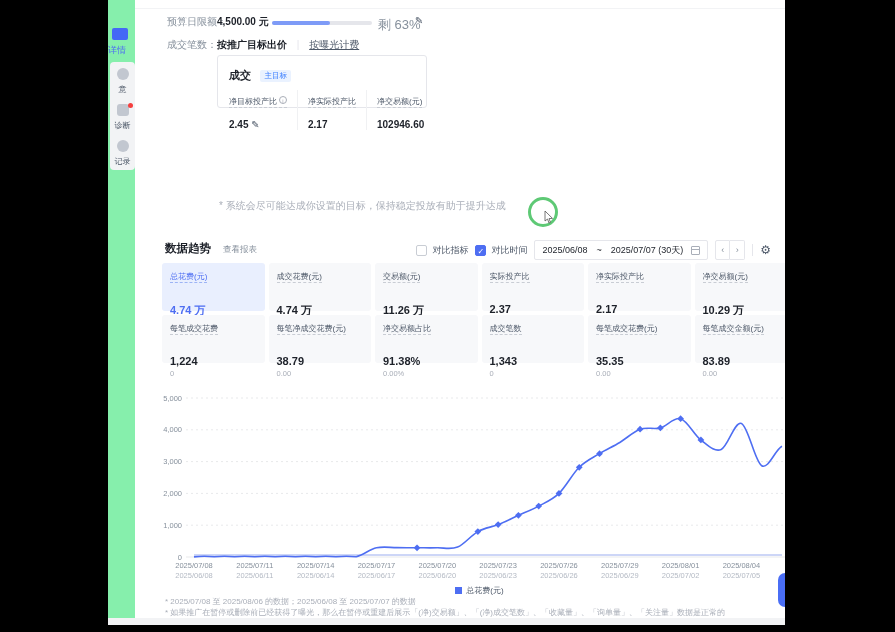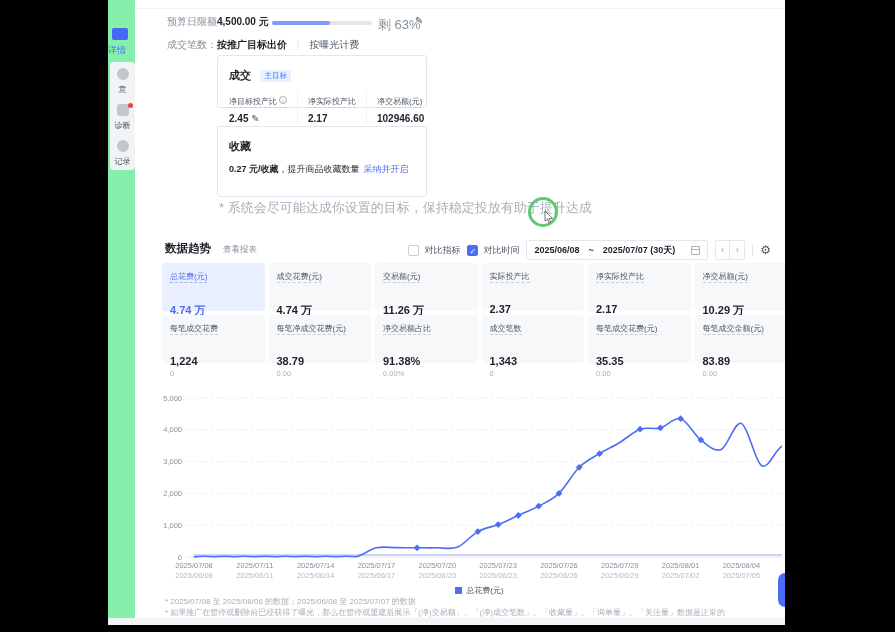--- a/index.html
+++ b/index.html
@@ -35,61 +35,61 @@
     background:#e5e6eb; border-radius:2px; }
   .slider-fill { display:block; height:4px; background:#7e9bf7; border-radius:2px; }
   .budget-rem { position:absolute; left:243px; color:#86909c; font-size:13px; top:1px; }
   .pencil { color:#4e5969; font-size:10px; cursor:pointer; }
   .budget-pencil { position:absolute; left:280px; top:0; }
 
   .bid-row { position:absolute; top:38px; left:0; width:650px; height:16px; font-size:10px; }
   .bid-tabs { position:absolute; left:82px; color:#1d2129; }
   .bid-tab-active { font-weight:bold; color:#1d2129; cursor:pointer; }
   .bid-sep { color:#e5e6eb; margin:0 7px; }
-  .bid-tab { color:#4e5969; cursor:pointer; }
+  .bid-tab { color:#4e5969; cursor:pointer;text-decoration:underline; }
 
   
   .gcard { position:absolute; border:1px solid #e5e6eb; border-radius:3px; background:#fff; padding:9px 11px; }
   .gcard.deal     { left:82px;  top:55px;  width:210px; height:53px; }
   .gcard.inquiry  { left:297px; top:55px;  width:208px; height:67px; }
   .gcard.favorite { left:82px;  top:126px; width:210px; height:71px; }
   .gcard.follow   { left:297px; top:126px; width:208px; height:71px; }
   .gcard-title { font-size:11px; font-weight:bold; color:#1d2129; display:inline-block; }
   .gcard-badge { display:inline-block; margin-left:5px; font-size:7.5px; color:#3a7dff;
     background:#eaf2ff; border-radius:2px; padding:1px 4px; vertical-align:1px; }
   .gcard-metrics { display:flex; margin-top:7px; }
   .gmetric { padding-right:10px; margin-right:10px; border-right:1px solid #f0f1f3; }
   .gmetric:last-child { border-right:none; margin-right:0; padding-right:0; }
   .gmetric-label { font-size:8px; color:#4e5969; border-bottom:1px dashed #c9cdd4;
     padding-bottom:1px; white-space:nowrap; }
-  .gmetric-value { font-size:10px; font-weight:bold; color:#1d2129; margin-top:5px; white-space:nowrap; }
+  .gmetric-value { font-size:10px; font-weight:bold; color:#1d2129; margin-top:11px; white-space:nowrap; }
   .info-i { display:inline-block; width:8px; height:8px; border:1px solid #a9aeb8; border-radius:50%;
     font-size:6px; line-height:8px; text-align:center; color:#a9aeb8; vertical-align:1px; margin-left:2px; }
   .gcard-desc { font-size:9px; color:#1d2129; margin-top:9px; white-space:nowrap; }
   .gcard-price { font-weight:bold; }
   .gcard-link { color:#4e6ef2; cursor:pointer; margin-left:4px; }
-  .goal-note { position:absolute; left:84px; top:199px; font-size:13px; color:#a9aeb8; }
+  .goal-note { position:absolute; left:84px; top:199px; font-size:10px; color:#a9aeb8; }
 
   
   .cursor-ring { position:absolute; left:393px; top:197px; width:30px; height:30px;
     border:3px solid #5ec975; border-radius:50%; }
   .cursor-arrow { position:absolute; left:13px; top:11px; }
 
   
   .trends-head { position:absolute; left:0; top:239px; width:650px; height:22px; }
   .trends-title { position:absolute; left:30px; top:2px; font-size:11.5px; font-weight:bold; color:#1d2129; }
   .trends-report { position:absolute; left:88px; top:5px; font-size:8.5px; color:#86909c; cursor:pointer; }
   .trends-ctrls { position:absolute; right:14px; top:0; display:flex; align-items:center; height:22px; gap:7px; }
   .chk { width:11px; height:11px; border:1px solid #c9cdd4; border-radius:2px; background:#fff;
     display:inline-block; cursor:pointer; }
   .chk.checked { background:#4e6ef2; border-color:#4e6ef2; color:#fff; font-size:8px;
     line-height:11px; text-align:center; }
   .chk-label { font-size:9px; color:#4e5969; margin-left:-2px; }
   .datebox { display:flex; align-items:center; border:1px solid #e5e6eb; border-radius:2px;
-    height:20px; padding:0 7px; font-size:9px; color:#1d2129; gap:16px; cursor:pointer;font-weight:bold; }
+    height:20px; padding:0 7px; font-size:9px; color:#1d2129; gap:8px; cursor:pointer; }
   .cal-icon { width:9px; height:9px; border:1px solid #a9aeb8; border-radius:1px; position:relative; }
   .cal-icon:before { content:""; position:absolute; left:0; right:0; top:2px; height:1px; background:#a9aeb8; }
   .pager { display:flex; }
   .pager-btn { width:15px; height:20px; border:1px solid #e5e6eb; font-size:9px; color:#86909c;
     text-align:center; line-height:18px; cursor:pointer; background:#fff; }
   .pager-btn:first-child { border-radius:2px 0 0 2px; }
   .pager-btn:last-child { border-radius:0 2px 2px 0; border-left:none; }
   .vsep { width:1px; height:12px; background:#e5e6eb; }
   .gear { font-size:12px; color:#4e5969; cursor:pointer; }
 
@@ -167,26 +167,20 @@
           <div class="gmetric-value">2.17</div>
         </div>
         <div class="gmetric">
           <span class="gmetric-label">净交易额(元)</span>
           <div class="gmetric-value">102946.60</div>
         </div>
       </div>
     </div>
 
 
-    <div class="gcard favorite">
-      <span class="gcard-title">收藏</span>
-      <div class="gcard-desc">
-        <span class="gcard-price">0.27 元/收藏</span><span>，提升商品收藏数量</span><span class="gcard-link">采纳并开启</span>
-      </div>
-    </div>
 
 
     <div class="goal-note">* 系统会尽可能达成你设置的目标，保持稳定投放有助于提升达成</div>
 
     <div class="cursor-ring">
       <svg class="cursor-arrow" width="10" height="13" viewBox="0 0 10 13">
         <path d="M1,0 L1,10 L3.5,8 L5,12 L6.5,11.4 L5,7.6 L8.5,7.4 Z" fill="#fff" stroke="#555" stroke-width="0.8"></path>
       </svg>
     </div>
 

